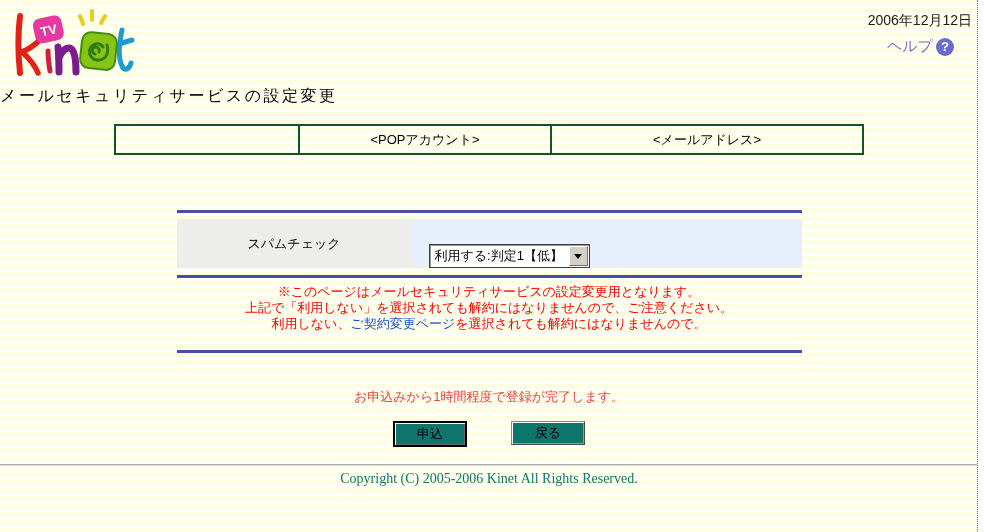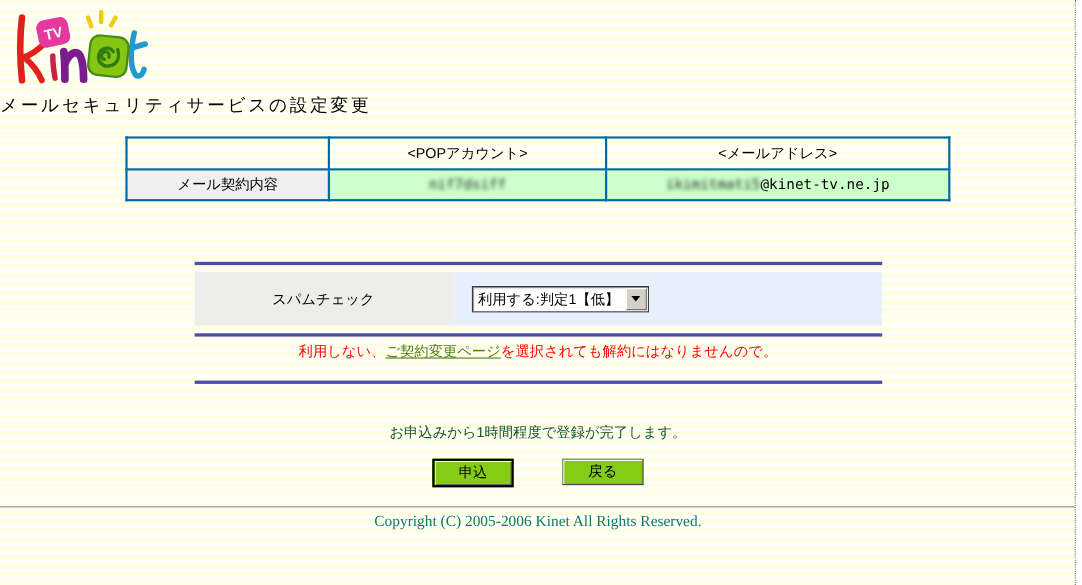--- a/index.html
+++ b/index.html
@@ -31,65 +31,65 @@
   .page-title{
     margin:0; text-align:left; font-size:16px; font-weight:normal;
     letter-spacing:2.5px;
   }
   
   table.contract{
     border-collapse:collapse; margin:17px auto 0 auto;
     table-layout:fixed; width:742px;
   }
   table.contract td{
-    border:2px solid #0369a1; font-size:13px; text-align:center;
+    border:2px solid #14532d; font-size:13px; text-align:center;
     padding:0; overflow:hidden; white-space:nowrap;
   }
   tr.hrow td{ height:27px; background:transparent; }
   tr.drow td{ height:26px; }
   td.c0{ width:182px; }
   td.c1{ width:250px; }
   td.c2{ width:310px; }
   td.label-cell{ background:#efefef; }
   td.green-cell{ background:#ccffcc; font-family:"DejaVu Sans Mono", monospace; }
   .blurred{ filter:blur(2px); opacity:.85; }
   
   .section{ width:625px; margin:55px auto 0 auto; }
   .blue-rule{ height:3px; background:#4c4cb0; border:0; margin:0; }
   .spam-row{ display:flex; margin-top:6px; height:49px; }
   .spam-label{
     width:235px; background:#ededec; font-size:13px;
     display:flex; align-items:center; justify-content:center;
   }
   .spam-value{
-    flex:1; background:#e7effc; display:flex; align-items:center;
+    flex:1; background:#e7effc; display:flex; align-items:flex-end;
     padding-left:17px;
   }
   .select-box{
     display:inline-flex; align-items:center; height:22px; background:#fff;
     border:1px solid #3d3d3d; box-shadow:inset 1px 1px 0 #9a9a9a; cursor:default;
   }
   .select-text{ font-size:13px; padding:0 5px; white-space:nowrap; }
   .select-arrow-btn{
     width:17px; height:18px; margin:1px; background:#d4d0c8;
     border:1px solid; border-color:#ffffff #6e6e6e #6e6e6e #ffffff;
     display:flex; align-items:center; justify-content:center;
   }
   .arrow-down{ width:0; height:0; border-left:4px solid transparent;
     border-right:4px solid transparent; border-top:5px solid #000; }
   .rule-mid{ margin-top:7px; }
   .warning{ margin-top:6px; text-align:center; color:#ff0000; font-size:13px; line-height:16px; }
-  .warning a{ color:#4d7c0f; text-decoration:underline; cursor:pointer; }
+  .warning a{ color:#1d4ed8; cursor:pointer; }
   .rule-bottom{ margin-top:18px; }
   
-  .info{ margin-top:37px; text-align:center; font-size:13px; line-height:14px; color:#14532d; }
+  .info{ margin-top:37px; text-align:center; font-size:13px; line-height:14px; color:#ef4444; }
   .buttons{ margin-top:17px; display:flex; justify-content:center; gap:44px; }
   .btn{
     width:74px; height:24px; font-size:13px; font-family:"Liberation Sans",sans-serif;
-    background:#84cc16; color:#000;
+    background:#0f766e; color:#000;
     border:1px solid #8a8a8a; border-right-color:#4a4a4a; border-bottom-color:#4a4a4a;
     box-shadow:inset 1px 1px 0 #ffffff, inset -1px -1px 0 #9c988f;
     cursor:pointer; padding:0;
   }
   .btn-default{
     height:26px; border:2px solid #000;
     box-shadow:inset 1px 1px 0 #ffffff, inset -1px -1px 0 #6e6a63;
   }
   
   .footer-rule{ margin:17px 0 0 0; border:0; height:2px;
@@ -128,58 +128,58 @@
           <rect x="75" y="31" width="35" height="36" rx="9" fill="#86c514" stroke="#448c10" stroke-width="2"></rect>
         </g>
         <path d="M97 45 C94 40 86 41 84 47 C82 53 87 59 93 58 C101 57 103 50 101 43 M93 50 a3.5 3.5 0 1 0 -4 2" fill="none" stroke="#2e7d0e" stroke-width="3" stroke-linecap="round"></path>
 
         <g transform="rotate(-12 42 28)">
           <rect x="28" y="15" width="29" height="25" rx="7" fill="#e5399f"></rect>
           <text x="42.5" y="33" font-size="13" fill="#ffffff" font-weight="bold" text-anchor="middle" font-family="Liberation Sans, sans-serif">TV</text>
         </g>
       </svg>
     </div>
+    <div class="header-right">
+      <div class="date">2006年12月12日</div>
+      <div class="help-row">
+        <span class="help-label">ヘルプ</span>
+        <span class="help-icon">?</span>
+      </div>
+    </div>
   </div>
 
   <h1 class="page-title">メールセキュリティサービスの設定変更</h1>
 
   <table class="contract">
     <tbody>
         <tr class="hrow">
       <td class="c0"></td>
       <td class="c1">&lt;POPアカウント&gt;</td>
       <td class="c2">&lt;メールアドレス&gt;</td>
-    </tr>
-    <tr class="drow">
-      <td class="c0 label-cell" style="font-family:'Liberation Sans',sans-serif;">メール契約内容</td>
-      <td class="c1 green-cell">
-        <span class="blurred">nif7dsiff</span>
-      </td>
-      <td class="c2 green-cell">
-        <span class="blurred">ikimitmati5</span><span>@kinet-tv.ne.jp</span>
-      </td>
     </tr>
   </tbody>
     </table>
 
   <div class="section">
     <hr class="blue-rule">
     <div class="spam-row">
       <div class="spam-label">スパムチェック</div>
       <div class="spam-value">
         <div class="select-box">
           <span class="select-text">利用する:判定1【低】</span>
           <span class="select-arrow-btn">
             <span class="arrow-down"></span>
           </span>
         </div>
       </div>
     </div>
     <hr class="blue-rule rule-mid">
     <div class="warning">
+      <div>※このページはメールセキュリティサービスの設定変更用となります。</div>
+      <div>上記で「利用しない」を選択されても解約にはなりませんので、ご注意ください。</div>
       <div><span>利用しない、</span><a>ご契約変更ページ</a><span>を選択されても解約にはなりませんので。</span></div>
     </div>
     <hr class="blue-rule rule-bottom">
   </div>
 
   <div class="info">
     <div>お申込みから1時間程度で登録が完了します。</div>
   </div>
 
   <div class="buttons">

